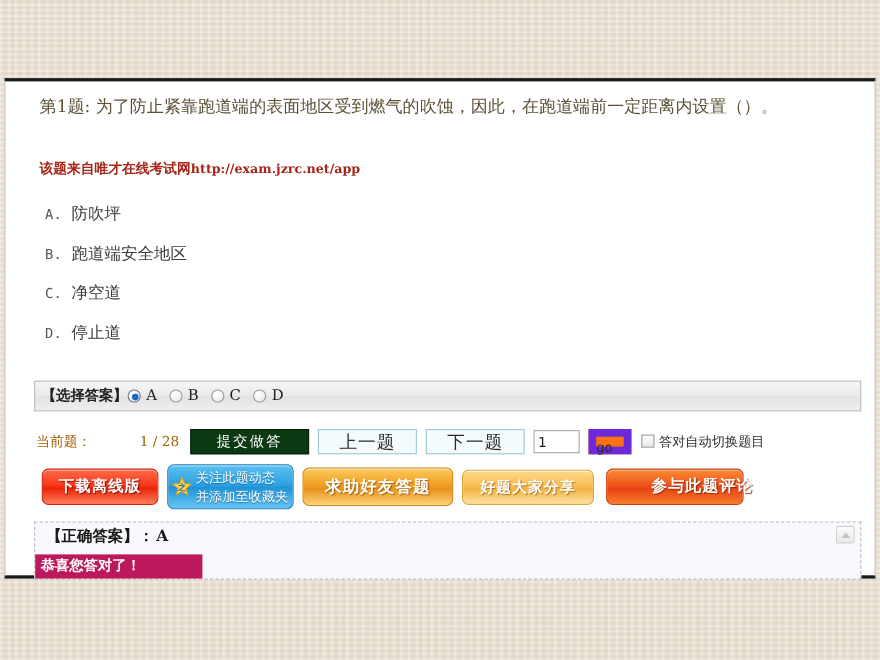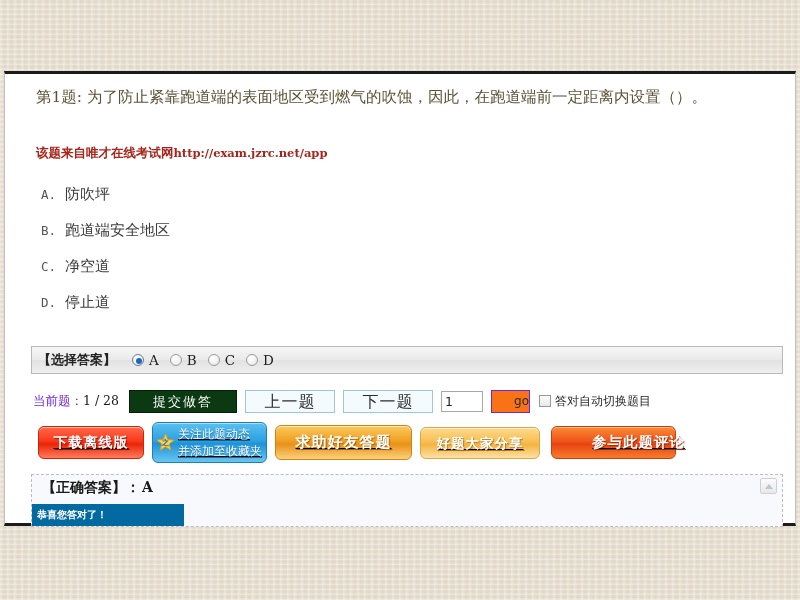--- a/index.html
+++ b/index.html
@@ -95,21 +95,20 @@
     border: 1px solid #b9b9b9;
     display: flex;
     align-items: center;
     padding-left: 6px;
   }
   #answer-select-label {
     font-size: 13px;
     font-weight: bold;
     color: #222;
     font-family: Liberation Mono, monospace;
-    margin-right: 16px;
   }
   .radio-group { display: flex; align-items: center; }
   .radio-item { display: flex; align-items: center; margin-right: 11px; }
   .radio-dot {
     width: 12px; height: 12px;
     border-radius: 50%;
     border: 1px solid #9b9b9b;
     background: radial-gradient(circle at 35% 32%, #ffffff 0%, #f0f0f0 60%, #dcdcdc 100%);
     display: inline-block;
     position: relative;
@@ -139,22 +138,22 @@
     display: flex;
     align-items: center;
   }
   #current-q-wrap {
     font-size: 12.5px;
     font-family: "DejaVu Sans", "Liberation Sans", sans-serif;
     color: #333;
     margin-right: 10px;
     white-space: nowrap;
   }
-  #current-q-wrap .q-label { font-weight: normal; color: #6d28d9; }
-  #current-q-wrap .q-count { color: #0f172a; font-family: "DejaVu Serif","Liberation Serif",serif; }
+  #current-q-wrap .q-label { font-weight: normal; color: #a16207; }
+  #current-q-wrap .q-count { color: #a16207; font-family: "DejaVu Serif","Liberation Serif",serif; margin-left: 44px; }
 
   #submit-answer-button {
     width: 108px; height: 23px;
     background: #0b3a12;
     color: #ffffff;
     font-size: 13px;
     font-family: "DejaVu Sans", "Liberation Sans", sans-serif;
     border: 1px solid #062008;
     text-align: center;
     line-height: 21px;
@@ -181,24 +180,24 @@
     background: #ffffff;
     font-size: 12.5px;
     padding: 0 3px;
     color: #222;
     margin-right: 8px;
     font-family: "DejaVu Sans", "Liberation Sans", sans-serif;
   }
   #go-button {
     width: 39px; height: 23px;
     background: #f97316;
-    border: 1px solid #6d28d9;
+    border: 7px solid #6d28d9;
     color: #2b2b2b;
     font-size: 12px;
-    text-align: right;
+    text-align: left;
     line-height: 21px;
     cursor: pointer;
     margin-right: 9px;
     font-family: "DejaVu Sans", "Liberation Sans", sans-serif;
   }
   #auto-next-wrap {
     display: flex; align-items: center;
     font-size: 12px;
     color: #2a2a2a;
     white-space: nowrap;
@@ -213,21 +212,20 @@
     cursor: pointer;
   }
 
   
   #action-row {
     position: absolute;
     left: 33px;
     top: 348px;
     display: flex;
     align-items: flex-start;
-    text-decoration: underline;
   }
   .action-btn {
     position: relative;
     cursor: pointer;
     border-radius: 6px;
     text-align: center;
     white-space: nowrap;
     font-family: "DejaVu Sans", "Liberation Sans", sans-serif;
     font-weight: bold;
   }
@@ -341,24 +339,24 @@
     color: #1a1a1a;
     white-space: nowrap;
   }
   #correct-answer-line .ca-value { margin-left: 2px; }
   #result-banner {
     position: absolute;
     left: 0px;
     top: 29px;
     width: 152px;
     height: 22px;
-    background: #0369a1;
+    background: #be185d;
     color: #ffffff;
     font-weight: bold;
-    font-size: 10px;
+    font-size: 13px;
     line-height: 21px;
     padding-left: 5px;
     font-family: "DejaVu Sans", "Liberation Sans", sans-serif;
     white-space: nowrap;
   }
   #collapse-icon {
     position: absolute;
     right: 5px;
     top: 3px;
     width: 17px; height: 16px;

